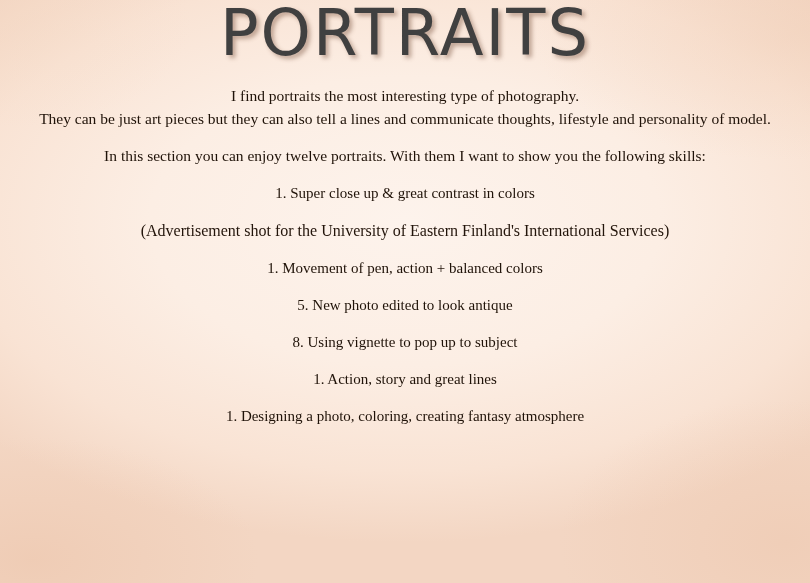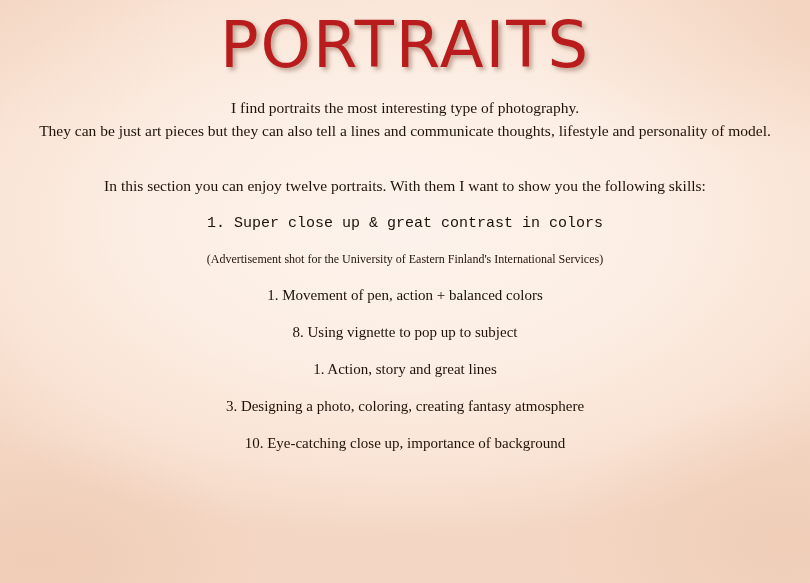--- a/index.html
+++ b/index.html
@@ -38,57 +38,55 @@
     width: 810px;
     height: 583px;
     text-align: center;
     color: #2d1b12;
   }
   .page-title {
     font-family: "DejaVu Sans", sans-serif;
     font-size: 64px;
     letter-spacing: 2px;
     font-weight: normal;
-    color: #b91c1c;
+    color: #404040;
     margin: 0;
-    padding-top: 12px;
     line-height: 1.05;
     text-shadow: 3px 3px 4px rgba(120, 80, 60, 0.45);
     text-align: center;
   }
   .intro {
     margin-top: 18px;
     font-size: 15.5px;
     line-height: 1.45;
     color: #1f1208;
   }
   .intro p {
     margin: 0;
   }
   .skills-lead {
-    margin-top: 35px;
+    margin-top: 17px;
     font-size: 15.5px;
     color: #1f1208;
   }
   .skills-list {
     margin: 0;
     padding: 0;
     list-style: none;
   }
   .skill {
     font-size: 15px;
     color: #1f1208;
     margin-top: 20px;
   }
   .skill:first-child {
-    font-family: Liberation Mono, monospace;
   }
   .skill-note {
     display: block;
-    font-size: 12px;
+    font-size: 16px;
     margin-top: 8px;
     color: #22140a;
   }
 </style>
 </head>
 <body>
 
 <div class="bg-layer"></div>
 <div class="bg-layer2"></div>
 
@@ -107,27 +105,27 @@
     <li class="skill">
       <span>1. Super close up &amp; great contrast in colors</span>
     </li>
     <li class="skill">
       <span class="skill-note">(Advertisement shot for the University of Eastern Finland's International Services)</span>
     </li>
     <li class="skill">
       <span>1. Movement of pen, action + balanced colors</span>
     </li>
     <li class="skill">
+      <span>5. New photo edited to look antique</span>
+    </li>
+    <li class="skill">
       <span>8. Using vignette to pop up to subject</span>
     </li>
     <li class="skill">
       <span>1. Action, story and great lines</span>
     </li>
     <li class="skill">
-      <span>3. Designing a photo, coloring, creating fantasy atmosphere</span>
-    </li>
-    <li class="skill">
-      <span>10. Eye-catching close up, importance of background</span>
+      <span>1. Designing a photo, coloring, creating fantasy atmosphere</span>
     </li>
 
   </ul>
 
 </div>
 
 </body></html>

